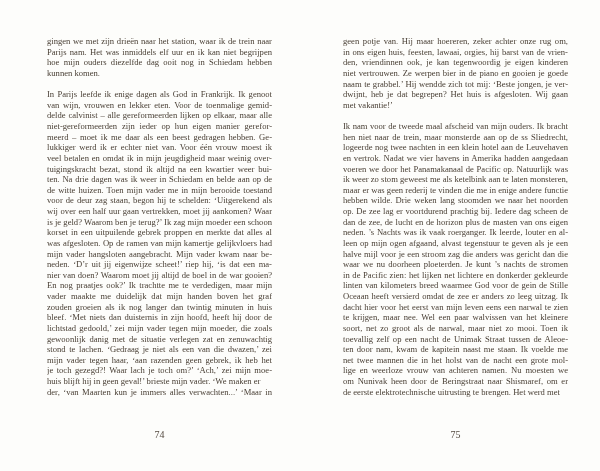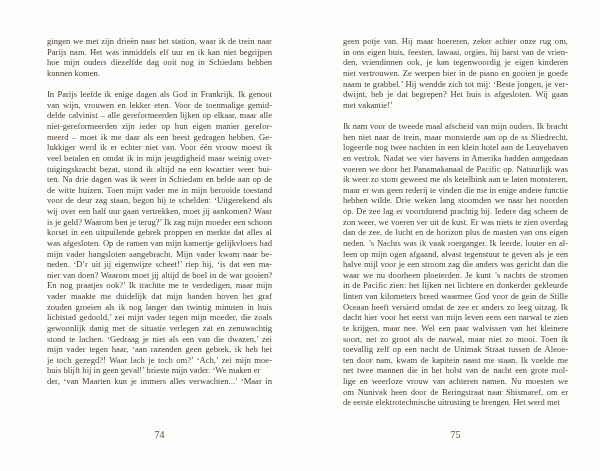--- a/index.html
+++ b/index.html
@@ -75,20 +75,21 @@
           <div class="line">wij over een half uur gaan vertrekken, moet jij aankomen? Waar</div>
           <div class="line">is je geld? Waarom ben je terug?’ Ik zag mijn moeder een schoon</div>
           <div class="line">korset in een uitpuilende gebrek proppen en merkte dat alles al</div>
           <div class="line">was afgesloten. Op de ramen van mijn kamertje gelijkvloers had</div>
           <div class="line">mijn vader hangsloten aangebracht. Mijn vader kwam naar be-</div>
           <div class="line">neden. ‘D’r uit jij eigenwijze scheet!’ riep hij, ‘is dat een ma-</div>
           <div class="line">nier van doen? Waarom moet jij altijd de boel in de war gooien?</div>
           <div class="line">En nog praatjes ook?’ Ik trachtte me te verdedigen, maar mijn</div>
           <div class="line">vader maakte me duidelijk dat mijn handen boven het graf</div>
           <div class="line">zouden groeien als ik nog langer dan twintig minuten in huis</div>
+          <div class="line">bleef. ‘Met niets dan duisternis in zijn hoofd, heeft hij door de</div>
           <div class="line">lichtstad gedoold,’ zei mijn vader tegen mijn moeder, die zoals</div>
           <div class="line">gewoonlijk danig met de situatie verlegen zat en zenuwachtig</div>
           <div class="line">stond te lachen. ‘Gedraag je niet als een van die dwazen,’ zei</div>
           <div class="line">mijn vader tegen haar, ‘aan razenden geen gebrek, ik heb het</div>
           <div class="line">je toch gezegd?! Waar lach je toch om?’ ‘Ach,’ zei mijn moe-</div>
           <div class="line para-last">huis blijft hij in geen geval!’ brieste mijn vader. ‘We maken er</div>
           <div class="line">der, ‘van Maarten kun je immers alles verwachten...’ ‘Maar in</div>
         </div>
       </div>
     <div class="folio">74</div>
@@ -107,21 +108,20 @@
         <div class="para">
           <div class="line">Ik nam voor de tweede maal afscheid van mijn ouders. Ik bracht</div>
           <div class="line">hen niet naar de trein, maar monsterde aan op de ss Sliedrecht,</div>
           <div class="line">logeerde nog twee nachten in een klein hotel aan de Leuvehaven</div>
           <div class="line">en vertrok. Nadat we vier havens in Amerika hadden aangedaan</div>
           <div class="line">voeren we door het Panamakanaal de Pacific op. Natuurlijk was</div>
           <div class="line">ik weer zo stom geweest me als ketelbink aan te laten monsteren,</div>
           <div class="line">maar er was geen rederij te vinden die me in enige andere functie</div>
           <div class="line">hebben wilde. Drie weken lang stoomden we naar het noorden</div>
           <div class="line">op. De zee lag er voortdurend prachtig bij. Iedere dag scheen de</div>
-          <div class="line">zon weer, we voeren ver uit de kust. Er was niets te zien overdag</div>
           <div class="line">dan de zee, de lucht en de horizon plus de masten van ons eigen</div>
           <div class="line">neden. ’s Nachts was ik vaak roerganger. Ik leerde, louter en al-</div>
           <div class="line">leen op mijn ogen afgaand, alvast tegenstuur te geven als je een</div>
           <div class="line">halve mijl voor je een stroom zag die anders was gericht dan die</div>
           <div class="line">waar we nu doorheen ploeterden. Je kunt ’s nachts de stromen</div>
           <div class="line">in de Pacific zien: het lijken net lichtere en donkerder gekleurde</div>
           <div class="line">linten van kilometers breed waarmee God voor de gein de Stille</div>
           <div class="line">Oceaan heeft versierd omdat de zee er anders zo leeg uitzag. Ik</div>
           <div class="line">dacht hier voor het eerst van mijn leven eens een narwal te zien</div>
           <div class="line">te krijgen, maar nee. Wel een paar walvissen van het kleinere</div>

